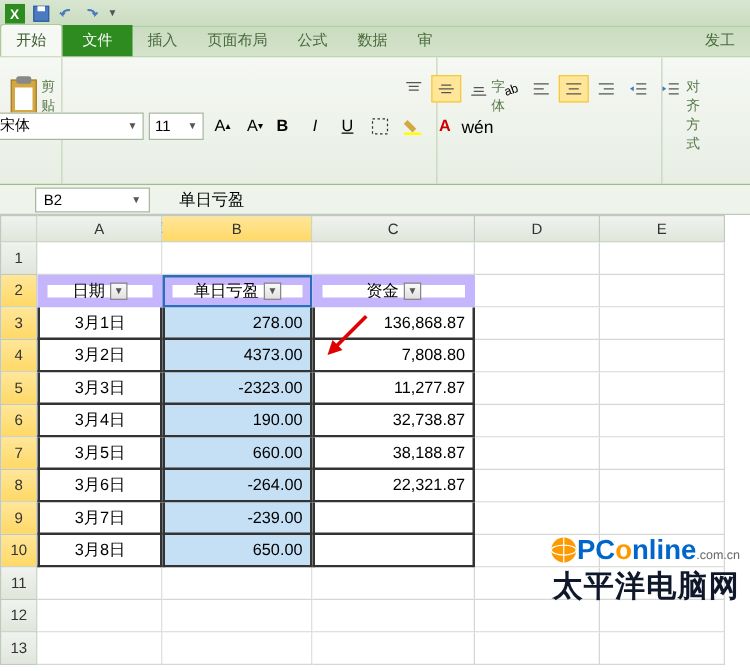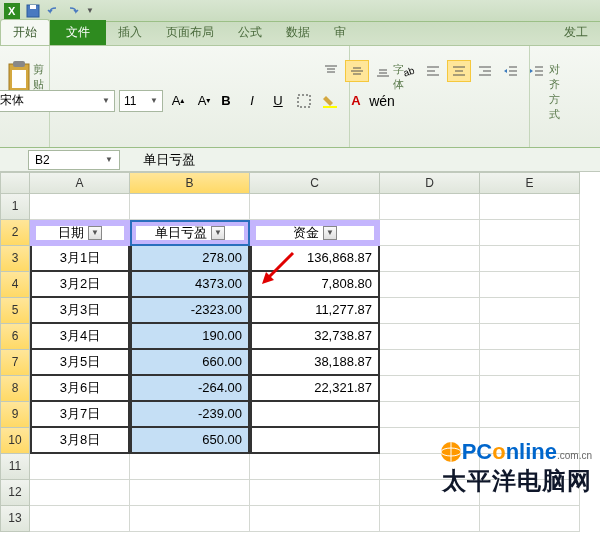--- a/index.html
+++ b/index.html
@@ -33,27 +33,27 @@
 .grid{position:relative;}
 .colhdr-row{display:flex;height:22px;}
 .corner{width:30px;background:linear-gradient(#f0f3ee,#e0e6dc);border:1px solid #c0c9bc;}
 .colhdr{background:linear-gradient(#f0f3ee,#e0e6dc);border:1px solid #c0c9bc;border-left:none;text-align:center;font-size:12px;line-height:20px;color:#333;}
 .colhdr.sel{background:linear-gradient(#ffe699,#ffd966);}
 .colA{width:100px;} .colB{width:120px;} .colC{width:130px;} .colD{width:100px;} .colE{width:100px;}
 .row{display:flex;height:26px;}
 .rowhdr{width:30px;background:linear-gradient(#f0f3ee,#e0e6dc);border:1px solid #c0c9bc;border-top:none;text-align:center;font-size:12px;line-height:24px;color:#333;}
 .rowhdr.sel{background:linear-gradient(#ffe699,#ffd966);}
 .cell{border-right:1px solid #d4d8d2;border-bottom:1px solid #d4d8d2;font-size:13px;padding:0 6px;line-height:24px;background:#fff;}
-.cell.hdr{background:#fff;border:6px solid #c4b5fd;font-weight:normal;text-align:center;display:flex;align-items:center;justify-content:center;gap:4px;}
+.cell.hdr{background:#fff;border:8px solid #c4b5fd;font-weight:normal;text-align:center;display:flex;align-items:center;justify-content:center;gap:4px;}
 .cell.dat{border:2px solid #333;border-top:none;text-align:right;}
 .cell.selcol{background:#c5dff5;}
 .cell.selcol.active{background:#fff;outline:2px solid #2a6fbd;outline-offset:-2px;}
 .filter-btn{width:14px;height:14px;border:1px solid #888;background:linear-gradient(#fafafa,#e0e0e0);display:inline-flex;align-items:center;justify-content:center;}
 .arrow{position:absolute;left:258px;top:248px;pointer-events:none;z-index:5;}
-.watermark{position:absolute;right:8px;bottom:40px;z-index:6;text-align:right;}
+.watermark{position:absolute;right:8px;bottom:52px;z-index:6;text-align:right;}
 .wm1{font-size:22px;font-weight:bold;color:#0066cc;}
 .wm1 .o{color:#ff9900;}
 .wm1 .sm{font-size:10px;color:#666;font-weight:normal;}
 .wm2{font-size:24px;font-weight:bold;color:#0f172a;letter-spacing:1px;}
 .chev{font-size:8px;color:#555;}
 </style>
 </head>
 <body>
 
 <div class="qat">

